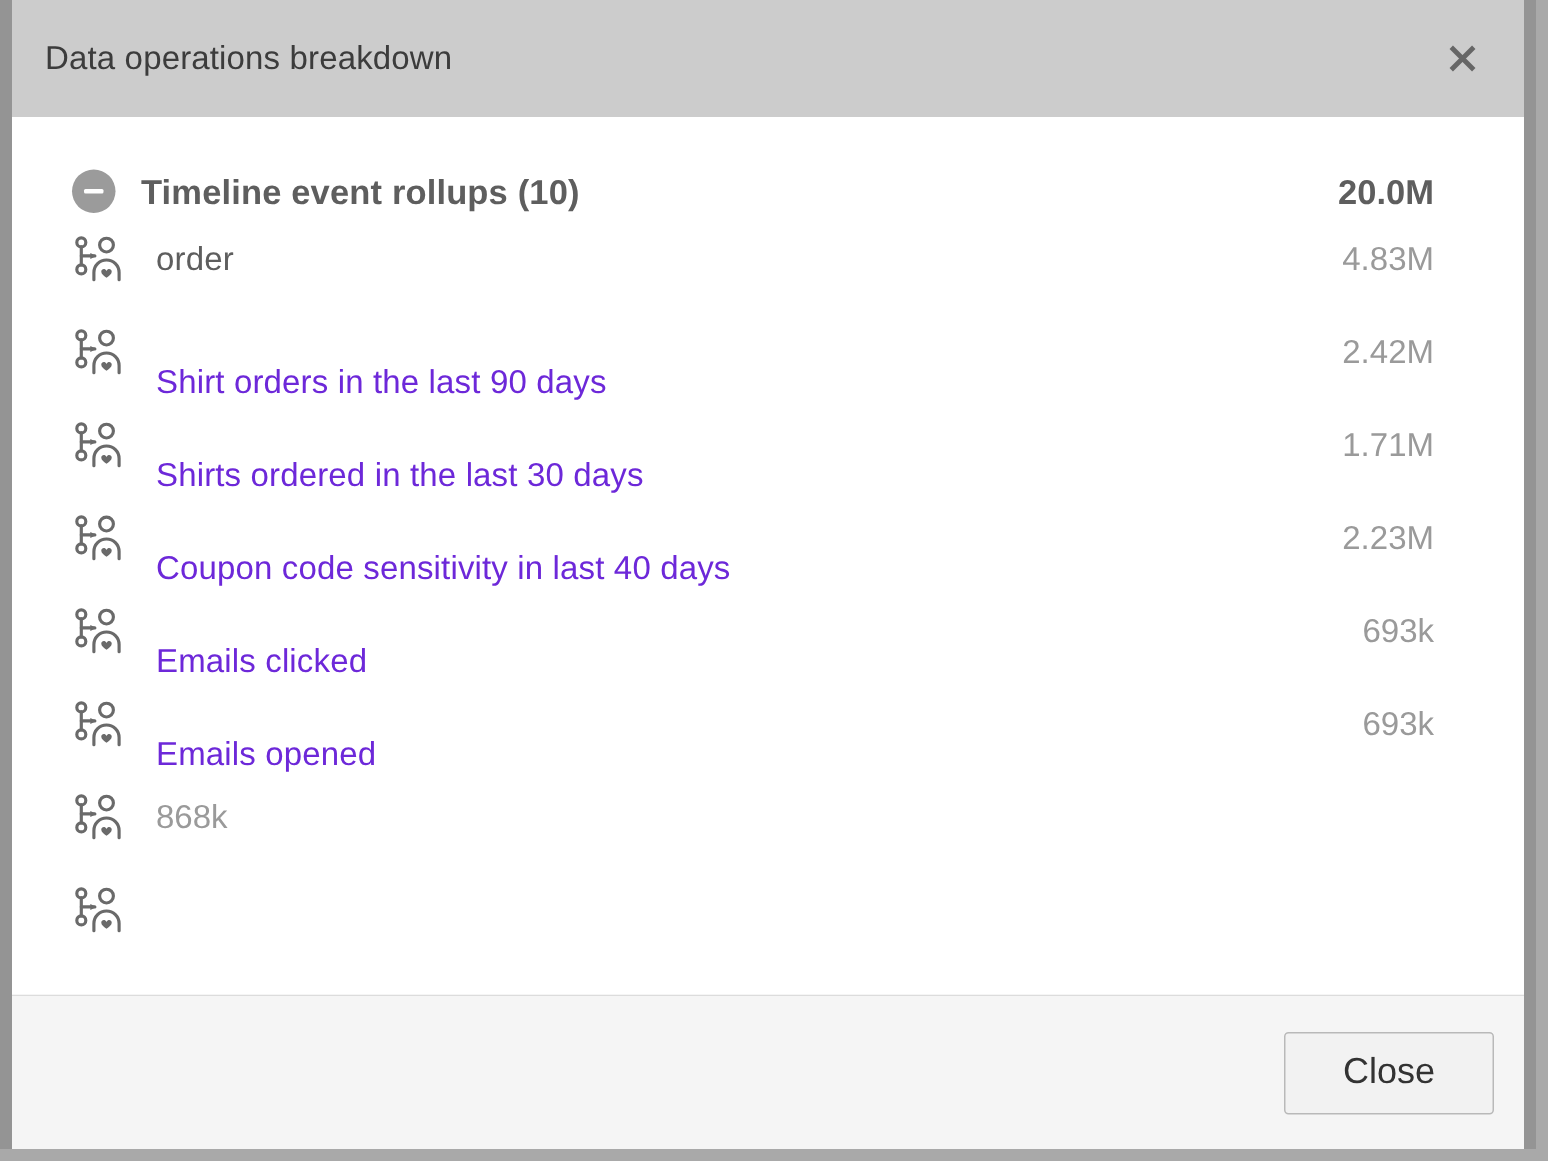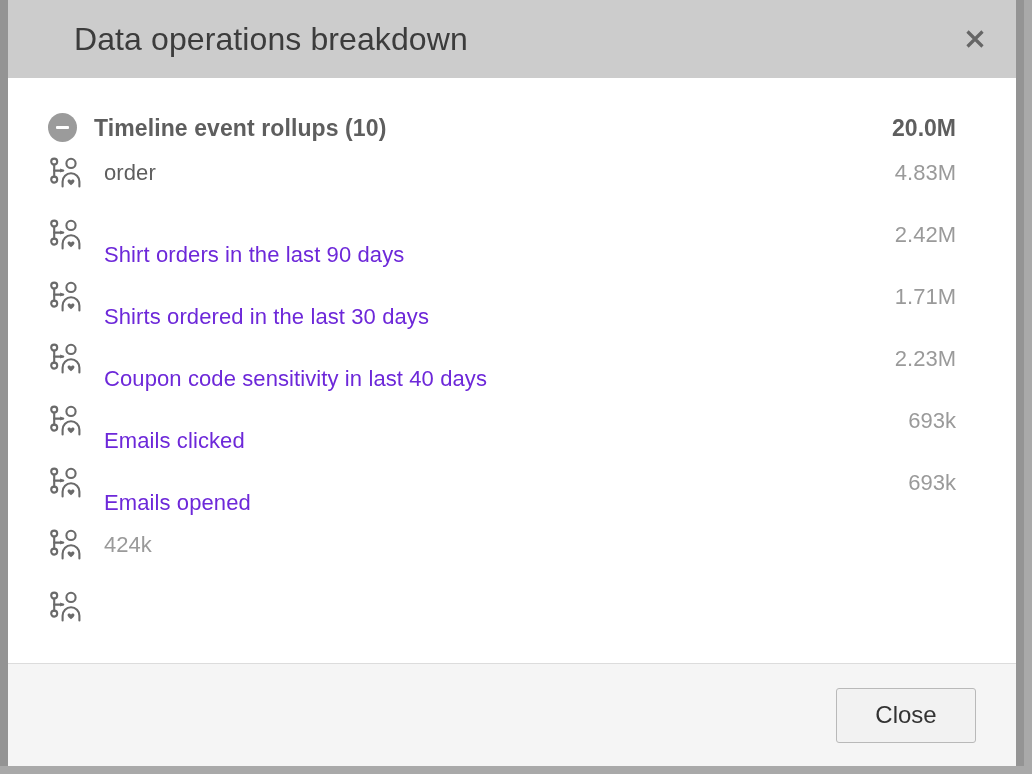--- a/index.html
+++ b/index.html
@@ -42,28 +42,27 @@
   .modal-header {
     position: relative;
     flex: 0 0 auto;
     height: 78px;
     background: #cccccc;
     display: flex;
     align-items: center;
     padding: 0 22px 0 22px;
   }
   .modal-title {
-    font-size: 32px;
+    font-size: 22px;
     color: #3c3c3c;
     font-weight: 400;
     letter-spacing: 0.1px;
     line-height: 1;
     flex: 1 1 auto;
     white-space: nowrap;
-    margin-left: 44px;
   }
   .close-x {
     width: 34px;
     height: 34px;
     display: flex;
     align-items: center;
     justify-content: center;
     cursor: pointer;
     flex: 0 0 auto;
     margin-right: 2px;
@@ -168,21 +167,21 @@
 
   
   .modal-footer {
     flex: 0 0 auto;
     height: 103px;
     background: #f5f5f5;
     border-top: 1px solid #dcdcdc;
     display: flex;
     align-items: center;
     justify-content: flex-end;
-    padding-right: 40px;
+    padding-right: 20px;
   }
   .close-button {
     min-width: 140px;
     height: 55px;
     background: #f2f2f2;
     border: 1px solid #b9b9b9;
     border-radius: 3px;
     color: #333333;
     font-size: 24px;
     font-family: "Liberation Sans", sans-serif;
@@ -335,21 +334,21 @@
     <circle cx="6.2" cy="24.6" r="3.0"></circle>
     <path d="M6.2 9.6 L6.2 21.6" stroke-linecap="round"></path>
     <path d="M6.2 15.6 L15.2 15.6" stroke-linecap="round"></path>
     <circle cx="23.0" cy="8.4" r="4.6"></circle>
     <path d="M14.6 31.5 v-4.8 a8.4 8.4 0 0 1 16.8 0 v4.8" stroke-linecap="round"></path>
   </g>
   <path d="M23.0 25.6 c-1.0 -2.0 -3.5 -1.3 -3.5 0.5 c0 1.5 2.0 2.9 3.5 4.1 c1.5 -1.2 3.5 -2.6 3.5 -4.1 c0 -1.8 -2.5 -2.5 -3.5 -0.5 z" fill="#6a6a6a"></path>
   <path d="M12.2 13.6 L16.4 15.6 L12.2 17.6 z" fill="#6a6a6a"></path>
 </svg>
                 </span>
-                <span class="item-value">424k</span>
+                <span class="item-value">868k</span>
               </div>
               <div class="item-row">
                 <span class="item-icon">
 <svg width="36" height="36" viewBox="0 0 36 36" aria-hidden="true">
   <g fill="none" stroke="#6a6a6a" stroke-width="2.1">
     <circle cx="6.2" cy="6.6" r="3.0"></circle>
     <circle cx="6.2" cy="24.6" r="3.0"></circle>
     <path d="M6.2 9.6 L6.2 21.6" stroke-linecap="round"></path>
     <path d="M6.2 15.6 L15.2 15.6" stroke-linecap="round"></path>
     <circle cx="23.0" cy="8.4" r="4.6"></circle>

